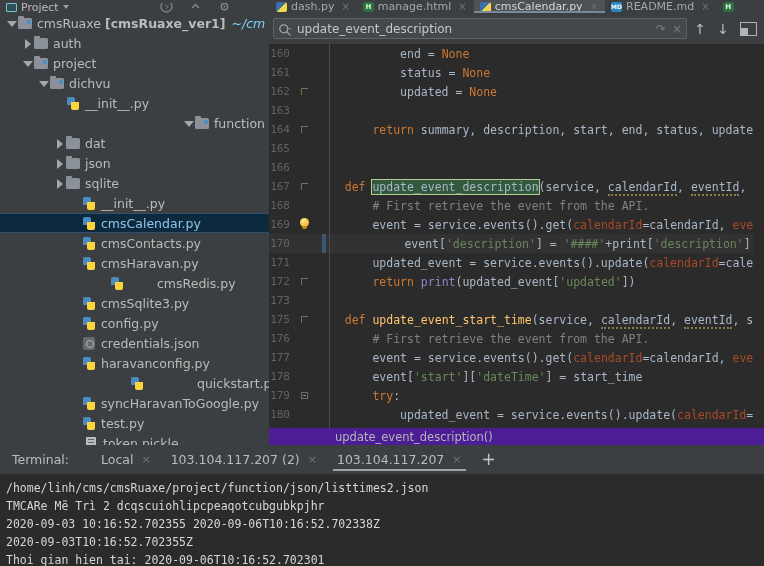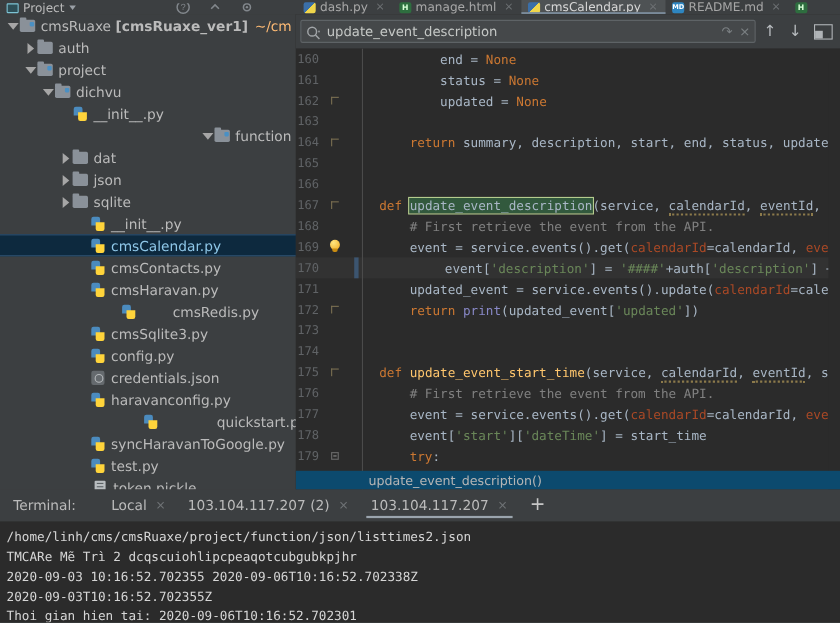--- a/index.html
+++ b/index.html
@@ -59,21 +59,21 @@
   .pyfile .b1 { position:absolute; left:0; top:0; width:8px; height:8px; background:#4b8bbe; border-radius:2px 2px 0 0;}
   .pyfile .b2 { position:absolute; left:4px; top:5px; width:8px; height:8px; background:#ffd43b; border-radius:0 0 2px 2px;}
   .jfile { position:absolute; left:1px; top:0; width:12px; height:13px; background:#6d7276;
            border-radius:2px; opacity:.85;}
   .jfile::after{content:"";position:absolute;left:3px;top:3px;width:6px;height:6px;border:1.5px solid #c9cdd0;border-radius:50%;}
   .pkfile { position:absolute; left:2px; top:0; width:10px; height:13px; background:#b9bdc0; border-radius:1px;}
   .pkfile::after{content:"";position:absolute;left:2px;top:2px;right:2px;height:1px;background:#5d6366;
       box-shadow:0 3px 0 #5d6366, 0 6px 0 #5d6366, 0 9px 0 #5d6366;}
   .nm { color:#bbbbbb; }
   .nm b { font-weight:bold; color:#bbbbbb; }
-  .path { color:#fdba74; margin-left:6px; }
+  .path { color:#7dd3fc; margin-left:6px;font-style:italic; }
 
   
   .editor { position:absolute; left:269px; top:13px; width:495px; height:432px; background:#2b2b2b; }
   .searchbar { position:absolute; left:0; top:0; width:495px; height:31px; background:#3c3f41;
                display:flex; align-items:center; padding:0 4px; }
   .sfield { flex:1; height:21px; background:#45484a; border:1px solid #5e6366; border-radius:2px;
             display:flex; align-items:center; padding:0 4px; }
   .smag { width:14px; height:14px; flex:none; margin-right:5px; position:relative; opacity:.8;}
   .sval { color:#c5c8c6; font-size:12px; font-family:"DejaVu Sans",sans-serif; flex:1; }
   .sbtn { color:#7a7f82; font-size:12px; margin-left:6px; }
@@ -108,21 +108,21 @@
   .param { color:#aa4926; }
   .ident { color:#a9b7c6; }
   .bi { color:#8888c6; }
   .hl { background:#32593d; outline:1px solid #b5cc8e; }
   .sq { border-bottom:2px dotted #8c7a4b; }
 
   
   .curbar { position:absolute; left:53px; top:0; width:4px; height:19px; background:#3c5570; }
 
   
-  .crumb { position:absolute; left:269px; top:428px; width:495px; height:17px; background:#0c4a6e;
+  .crumb { position:absolute; left:269px; top:428px; width:495px; height:17px; background:#4c1d95;
            display:flex; align-items:center; padding-left:66px; color:#b5b5b5; font-size:11.5px; }
 
   
   .termwrap { position:absolute; left:0; top:445px; width:764px; height:121px; background:#3c3f41; }
   .termtabs { position:absolute; left:0; top:0; width:764px; height:29px; display:flex; align-items:center;
               padding-left:12px; gap:0; }
   .tlabel { color:#bbbbbb; font-size:12.5px; margin-right:22px; }
   .ttab { height:29px; display:flex; align-items:center; color:#bbbbbb; font-size:12.5px;
           padding:0 10px; position:relative; white-space:nowrap; }
   .ttab .x { color:#6f7376; font-size:11px; margin-left:8px; }
@@ -413,25 +413,24 @@
         <div class="cline"><span class="lno">160</span><span class="gut"></span><span class="codetxt"><span class="ident">            end </span><span class="ident">= </span><span class="kw">None</span></span></div>
         <div class="cline"><span class="lno">161</span><span class="gut"></span><span class="codetxt"><span class="ident">            status </span><span class="ident">= </span><span class="kw">None</span></span></div>
         <div class="cline"><span class="lno">162</span><span class="gut"><span class="fold closed"></span></span><span class="codetxt"><span class="ident">            updated </span><span class="ident">= </span><span class="kw">None</span></span></div>
         <div class="cline"><span class="lno">163</span><span class="gut"></span><span class="codetxt"><span class="ident"></span></span></div>
         <div class="cline"><span class="lno">164</span><span class="gut"><span class="fold closed"></span></span><span class="codetxt"><span class="ident">        </span><span class="kw">return</span><span class="ident"> summary, description, start, end, status, updated</span></span></div>
         <div class="cline"><span class="lno">165</span><span class="gut"></span><span class="codetxt"><span class="ident"></span></span></div>
         <div class="cline"><span class="lno">166</span><span class="gut"></span><span class="codetxt"><span class="ident"></span></span></div>
         <div class="cline"><span class="lno">167</span><span class="gut"><span class="fold closed"></span></span><span class="codetxt"><span class="ident">    </span><span class="kw">def </span><span class="hl">update_event_description</span><span class="ident">(service, </span><span class="sq">calendarId</span><span class="ident">, </span><span class="sq">eventId</span><span class="ident">, de</span></span></div>
         <div class="cline"><span class="lno">168</span><span class="gut"></span><span class="codetxt"><span class="com">        # First retrieve the event from the API.</span></span></div>
         <div class="cline"><span class="lno">169</span><span class="gut"><span class="bulb"><span class="g"></span><span class="s"></span></span></span><span class="codetxt"><span class="ident">        event = service.events().get(</span><span class="param">calendarId</span><span class="ident">=calendarId, </span><span class="param">event</span></span></div>
-        <div class="cline cur"><span class="lno">170</span><span class="gut"></span><span class="codetxt"><span class="ident">        event[</span><span class="str">'description'</span><span class="ident">] = </span><span class="str">'####'</span><span class="ident">+auth[</span><span class="str">'description'</span><span class="ident">] + desc</span></span><span class="curbar"></span></div>
+        <div class="cline cur"><span class="lno">170</span><span class="gut"></span><span class="codetxt"><span class="ident">        event[</span><span class="str">'description'</span><span class="ident">] = </span><span class="str">'####'</span><span class="ident">+print[</span><span class="str">'description'</span><span class="ident">] + desc</span></span><span class="curbar"></span></div>
         <div class="cline"><span class="lno">171</span><span class="gut"></span><span class="codetxt"><span class="ident">        updated_event = service.events().update(</span><span class="param">calendarId</span><span class="ident">=calenda</span></span></div>
         <div class="cline"><span class="lno">172</span><span class="gut"><span class="fold closed"></span></span><span class="codetxt"><span class="ident">        </span><span class="kw">return </span><span class="bi">print</span><span class="ident">(updated_event[</span><span class="str">'updated'</span><span class="ident">])</span></span></div>
         <div class="cline"><span class="lno">173</span><span class="gut"></span><span class="codetxt"><span class="ident"></span></span></div>
-        <div class="cline"><span class="lno">174</span><span class="gut"></span><span class="codetxt"><span class="ident"></span></span></div>
         <div class="cline"><span class="lno">175</span><span class="gut"><span class="fold closed"></span></span><span class="codetxt"><span class="ident">    </span><span class="kw">def </span><span class="fn">update_event_start_time</span><span class="ident">(service, </span><span class="sq">calendarId</span><span class="ident">, </span><span class="sq">eventId</span><span class="ident">, sta</span></span></div>
         <div class="cline"><span class="lno">176</span><span class="gut"></span><span class="codetxt"><span class="com">        # First retrieve the event from the API.</span></span></div>
         <div class="cline"><span class="lno">177</span><span class="gut"></span><span class="codetxt"><span class="ident">        event = service.events().get(</span><span class="param">calendarId</span><span class="ident">=calendarId, </span><span class="param">event</span></span></div>
         <div class="cline"><span class="lno">178</span><span class="gut"></span><span class="codetxt"><span class="ident">        event[</span><span class="str">'start'</span><span class="ident">][</span><span class="str">'dateTime'</span><span class="ident">] = start_time</span></span></div>
         <div class="cline"><span class="lno">179</span><span class="gut"><span class="fold minus"></span></span><span class="codetxt"><span class="ident">        </span><span class="kw">try</span><span class="ident">:</span></span></div>
         <div class="cline"><span class="lno">180</span><span class="gut"></span><span class="codetxt"><span class="ident">            updated_event = service.events().update(</span><span class="param">calendarId</span><span class="ident">=ca</span></span></div>
         <div class="cline"><span class="gut"></span></div>
         <div class="ind" style="left: 60px; top: 0px; height: 401px;"></div>
       </div>
     <div class="scroll-right"></div>

